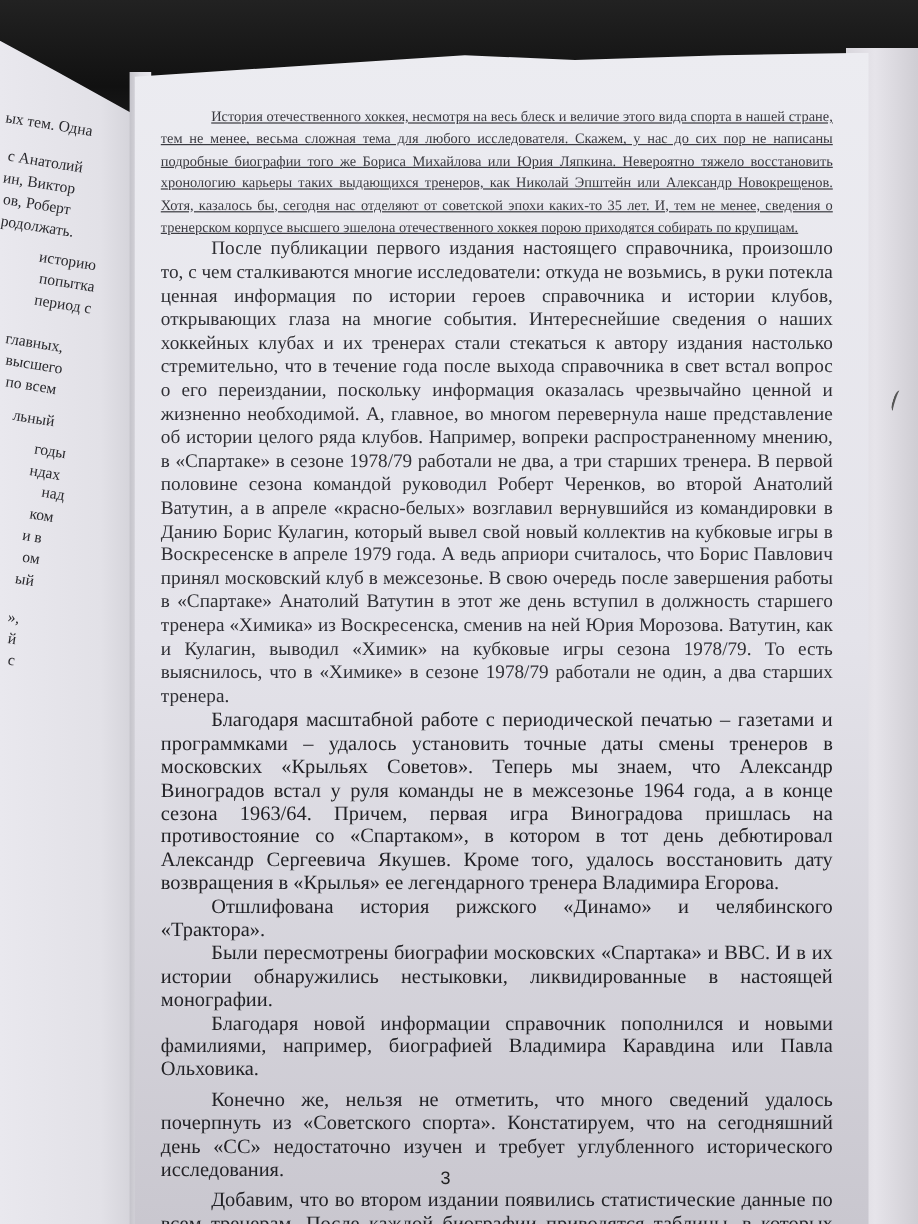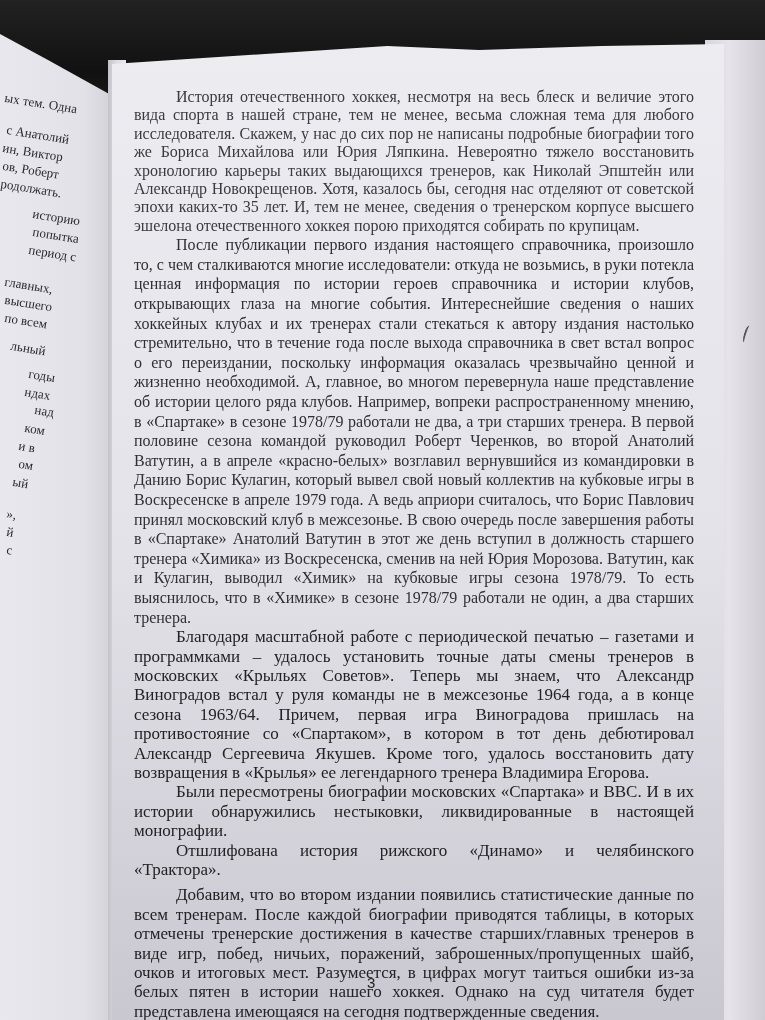--- a/index.html
+++ b/index.html
@@ -36,21 +36,21 @@
     clip-path:polygon(0 20px, 25% 10px, 45% 2px, 60% 6px, 80% 2px, 100% 0, 100% 100%, 0 100%);
   }
   .text {
     position:absolute; left:0; right:0; top:44px;
     padding:0 30px 0 22px; color:#222226;
   }
   .p {
     margin:0; text-align:justify; text-indent:42px;
     font-size:17px; line-height:19.4px;
   }
-  .p.small { font-size:16px; line-height:18.4px; color:#3a3a40; }
+  .p.small { font-size:12px; line-height:18.4px; color:#3a3a40;text-decoration:underline; }
   .p.small2 { font-size:16px; line-height:19.6px; color:#2f2f34; }
   .p.gap { margin-top:6px; }
   .city {
     margin-top:32px; text-align:right; font-size:15px; color:#222;
   }
   .page-num {
     position:absolute; left:255px; top:930px; font-size:15px; color:#222;
     font-family:"Liberation Sans","DejaVu Sans",sans-serif;
   }
   .pen-mark {
@@ -89,22 +89,24 @@
   <span class="frag" style="left:8px;top:522px">с</span>
 </div>
 
 <div class="gutter"></div>
 
 <div class="right-page">
   <div class="text">
     <p class="p small">История отечественного хоккея, несмотря на весь блеск и величие этого вида спорта в нашей стране, тем не менее, весьма сложная тема для любого исследователя. Скажем, у нас до сих пор не написаны подробные биографии того же Бориса Михайлова или Юрия Ляпкина. Невероятно тяжело восстановить хронологию карьеры таких выдающихся тренеров, как Николай Эпштейн или Александр Новокрещенов. Хотя, казалось бы, сегодня нас отделяют от советской эпохи каких-то 35 лет. И, тем не менее, сведения о тренерском корпусе высшего эшелона отечественного хоккея порою приходятся собирать по крупицам.</p>
     <p class="p small2">После публикации первого издания настоящего справочника, произошло то, с чем сталкиваются многие исследователи: откуда не возьмись, в руки потекла ценная информация по истории героев справочника и истории клубов, открывающих глаза на многие события. Интереснейшие сведения о наших хоккейных клубах и их тренерах стали стекаться к автору издания настолько стремительно, что в течение года после выхода справочника в свет встал вопрос о его переиздании, поскольку информация оказалась чрезвычайно ценной и жизненно необходимой. А, главное, во многом перевернула наше представление об истории целого ряда клубов. Например, вопреки распространенному мнению, в «Спартаке» в сезоне 1978/79 работали не два, а три старших тренера. В первой половине сезона командой руководил Роберт Черенков, во второй Анатолий Ватутин, а в апреле «красно-белых» возглавил вернувшийся из командировки в Данию Борис Кулагин, который вывел свой новый коллектив на кубковые игры в Воскресенске в апреле 1979 года. А ведь априори считалось, что Борис Павлович принял московский клуб в межсезонье. В свою очередь после завершения работы в «Спартаке» Анатолий Ватутин в этот же день вступил в должность старшего тренера «Химика» из Воскресенска, сменив на ней Юрия Морозова. Ватутин, как и Кулагин, выводил «Химик» на кубковые игры сезона 1978/79. То есть выяснилось, что в «Химике» в сезоне 1978/79 работали не один, а два старших тренера.</p>
     <p class="p">Благодаря масштабной работе с периодической печатью – газетами и программками – удалось установить точные даты смены тренеров в московских «Крыльях Советов». Теперь мы знаем, что Александр Виноградов встал у руля команды не в межсезонье 1964 года, а в конце сезона 1963/64. Причем, первая игра Виноградова пришлась на противостояние со «Спартаком», в котором в тот день дебютировал Александр Сергеевича Якушев. Кроме того, удалось восстановить дату возвращения в «Крылья» ее легендарного тренера Владимира Егорова.</p>
+    <p class="p">Отшлифована история рижского «Динамо» и челябинского «Трактора».</p>
     <p class="p">Были пересмотрены биографии московских «Спартака» и ВВС. И в их истории обнаружились нестыковки, ликвидированные в настоящей монографии.</p>
-    <p class="p">Отшлифована история рижского «Динамо» и челябинского «Трактора».</p>
+    <p class="p">Благодаря новой информации справочник пополнился и новыми фамилиями, например, биографией Владимира Каравдина или Павла Ольховика.</p>
+    <p class="p gap">Конечно же, нельзя не отметить, что много сведений удалось почерпнуть из «Советского спорта». Констатируем, что на сегодняшний день «СС» недостаточно изучен и требует углубленного исторического исследования.</p>
     <p class="p gap">Добавим, что во втором издании появились статистические данные по всем тренерам. После каждой биографии приводятся таблицы, в которых отмечены тренерские достижения в качестве старших/главных тренеров в виде игр, побед, ничьих, поражений, заброшенных/пропущенных шайб, очков и итоговых мест. Разумеется, в цифрах могут таиться ошибки из-за белых пятен в истории нашего хоккея. Однако на суд читателя будет представлена имеющаяся на сегодня подтвержденные сведения.</p>
     <p class="p">Делитесь тем, что у Вас есть, ведь вместе мы восстанавливаем подлинную историю Отечественного хоккея.</p>
     <div class="city">Москва, 2026</div>
   </div>
   <div class="page-num">3</div>
 </div>
 
 <div class="pen-mark"></div>
 
 </body></html>

